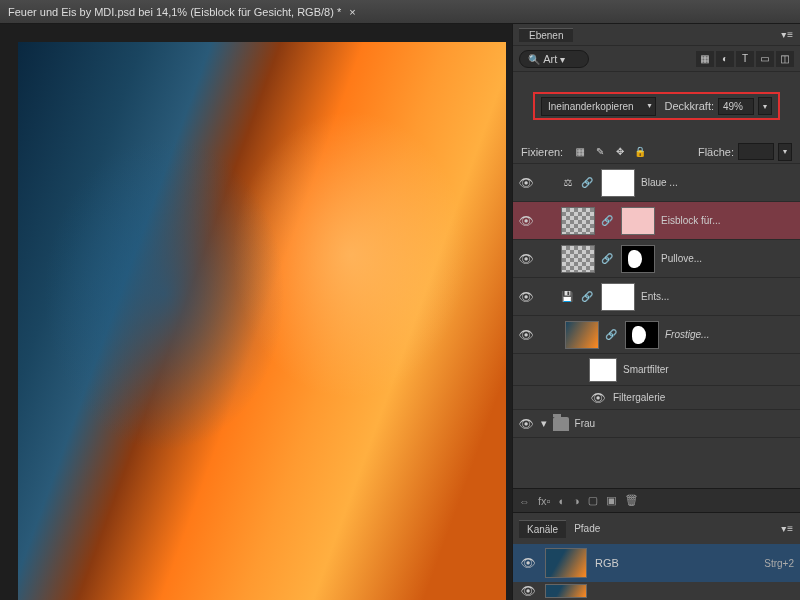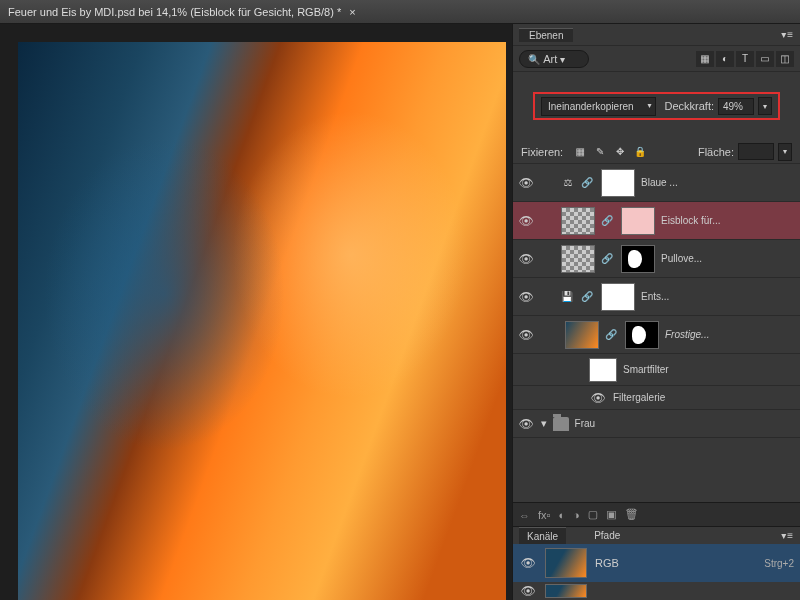--- a/index.html
+++ b/index.html
@@ -41,21 +41,21 @@
 .thumb.mini{background:linear-gradient(120deg,#1a4560,#ff8a20)}
 .mask{width:34px;height:28px;border:1px solid #666;background:#000;position:relative}
 .mask.shape::before{content:"";position:absolute;left:6px;top:4px;width:14px;height:18px;background:#fff;border-radius:40% 50% 50% 40%}
 .lname{flex:1;font-size:10px;overflow:hidden;text-overflow:ellipsis;white-space:nowrap}
 .indent{width:18px}
 .group-row{display:flex;align-items:center;height:28px;border-bottom:1px solid #2a2a2a;padding:0 4px;gap:6px}
 .folder{width:16px;height:14px;background:#888;border-radius:2px 2px 0 0;position:relative}
 .folder::before{content:"";position:absolute;top:-3px;left:0;width:8px;height:3px;background:#888}
 .bottom-bar{height:24px;background:#2e2e2e;border-top:1px solid #1a1a1a;display:flex;align-items:center;padding:0 6px;gap:8px}
 .bottom-bar span{font-size:11px;cursor:pointer;opacity:0.7}
-.channels-hdr{height:18px;background:#383838;display:flex;align-items:center;padding:0 6px;gap:20px;border-top:1px solid #1a1a1a}
+.channels-hdr{height:32px;background:#383838;display:flex;align-items:center;padding:0 6px;gap:0;border-top:1px solid #1a1a1a}
 .ch-tab{padding:3px 8px;font-size:10px}
 .ch-tab.act{background:#2a2a2a;border-top:1px solid #555}
 .channel{display:flex;align-items:center;height:38px;padding:0 6px;gap:8px;background:#2a4a6a}
 .ch-thumb{width:42px;height:30px;border:1px solid #666;background:linear-gradient(120deg,#1a4560 35%,#ff8a20)}
 .shortcut{margin-left:auto;font-size:10px;color:#aaa}
 </style>
 </head>
 <body>
 
 <div class="titlebar">

